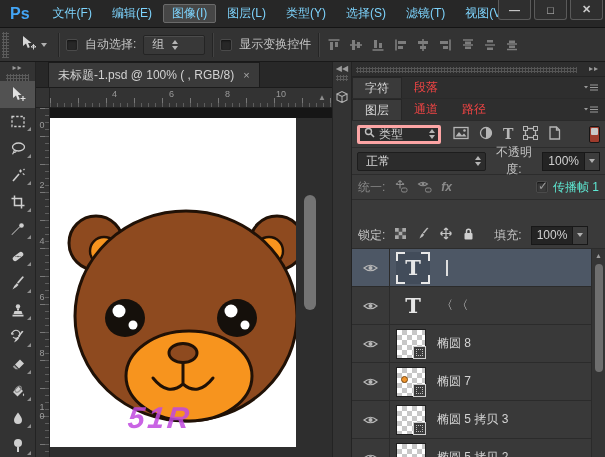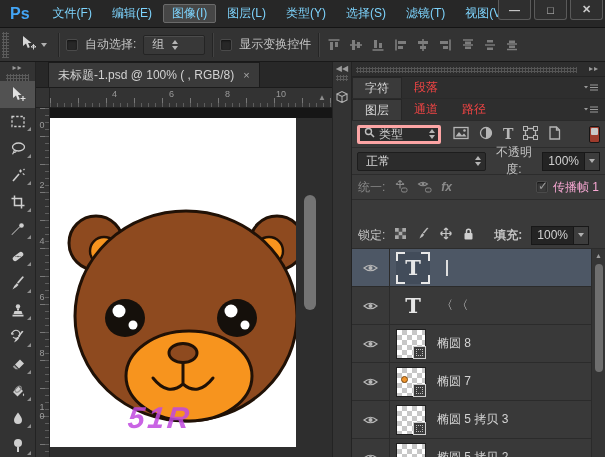--- a/index.html
+++ b/index.html
@@ -112,26 +112,26 @@
   .blend-row { height:27px; display:flex; align-items:center; padding:0 5px; gap:6px; border-bottom:1px solid #2c2c2c;text-align:center; }
   .blend-select { width:146px; height:19px; background:#2c2c2c; border:1px solid #1d1d1d; border-radius:2px;
                   display:flex; align-items:center; padding:0 4px 0 8px; }
   .blend-select .spinner { margin-left:auto; }
   .val-box { display:flex; align-items:center; height:19px; }
   .val-box .val { background:#242424; border:1px solid #181818; height:19px; padding:0 5px; display:flex; align-items:center; color:#d2d2d2; }
   .val-box .dd { width:15px; height:19px; background:#3d3d3d; border:1px solid #181818; border-left:none;
                  display:flex; align-items:center; justify-content:center; }
   .unify-row { height:25px; display:flex; align-items:center; padding:0 6px; gap:8px; border-bottom:1px solid #2c2c2c; color:#8a8a8a; }
   .unify-icons { display:flex; gap:9px; align-items:center; }
-  .prop-wrap { margin-left:auto; display:flex; align-items:center; gap:5px; color:#f9a8d4; }
+  .prop-wrap { margin-left:auto; display:flex; align-items:center; gap:5px; color:#5eead4; }
   .checkbox.checked { position:relative; background:#3a3a3a; }
   .checkbox.checked::after { content:"✓"; position:absolute; left:1px; top:-3px; color:#9a9a9a; font-size:12px; }
   .lock-row { height:27px; display:flex; align-items:center; padding:0 6px; gap:9px; border-bottom:1px solid #2c2c2c;margin-top:22px; }
   .lock-icons { display:flex; gap:9px; align-items:center; }
-  .fill-label { margin-left:10px;font-weight:bold; }
+  .fill-label { margin-left:10px; }
 
   
   .layer-list { flex:1; position:relative; background:#393939; overflow:hidden; }
   .lrow { height:38px; display:flex; align-items:center; border-bottom:1px solid #2b2b2b; position:relative; }
   .lrow.selected { background:#4d5765; }
   .eye-cell { width:38px; height:100%; display:flex; align-items:center; justify-content:center;
               border-right:1px solid #2b2b2b; flex:none; }
   .thumb-wrap { margin-left:6px; flex:none; }
   .checker-thumb { width:30px; height:30px; border:1px solid #1f1f1f; position:relative;
       background-image:

